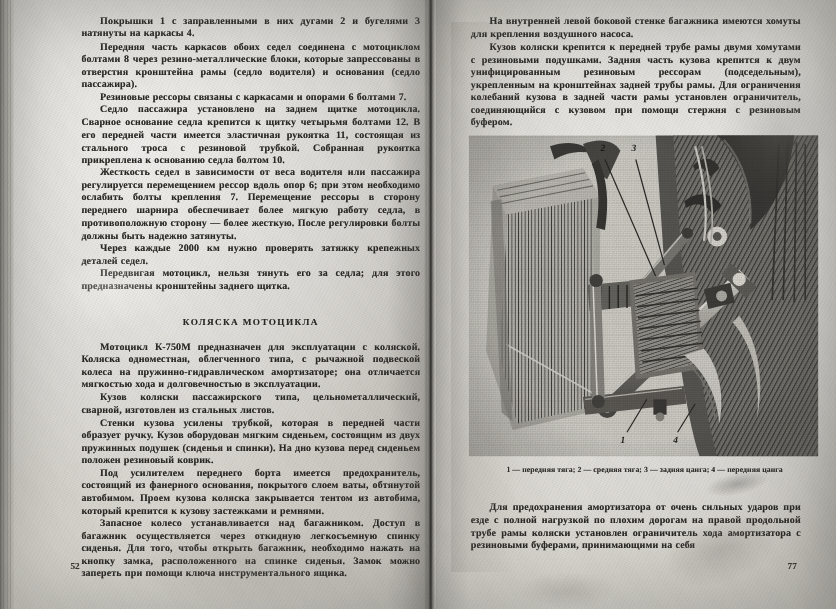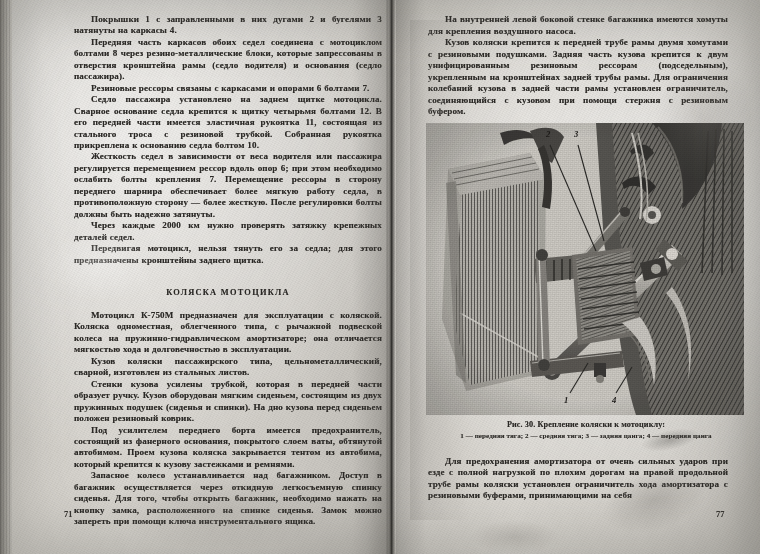--- a/index.html
+++ b/index.html
@@ -326,29 +326,28 @@
       <div class="fig-grain"></div>
     </div>
 
     <div class="callout" style="left:120px;top:6px;">2</div>
     <div class="callout" style="left:148px;top:6px;">3</div>
     <div class="callout" style="left:138px;top:272px;">1</div>
     <div class="callout" style="left:186px;top:272px;">4</div>
   </div>
 
   <div class="caption">
-    <div class="c1">Рис. 30. Крепление коляски к мотоциклу:</div>
     <div class="c2">1 — передняя тяга; 2 — средняя тяга; 3 — задняя цанга; 4 — передняя цанга</div>
   </div>
 
   <div class="col right-bottom">
     <p class="para">Для предохранения амортизатора от очень сильных ударов при езде с полной нагрузкой по плохим дорогам на правой продольной трубе рамы коляски установлен ограничитель хода амортизатора с резиновыми буферами, принимающими на себя</p>
   </div>
 
-  <div class="pagenum l">71</div>
+  <div class="pagenum l">52</div>
   <div class="pagenum r">77</div>
 
   <div class="gutter-shadowL"></div>
   <div class="gutter-shadowR"></div>
   <div class="gutter"></div>
   <div class="book-edge">
     <div class="book-edge-lines"></div>
   </div>
 
   <div class="stain s6"></div>

